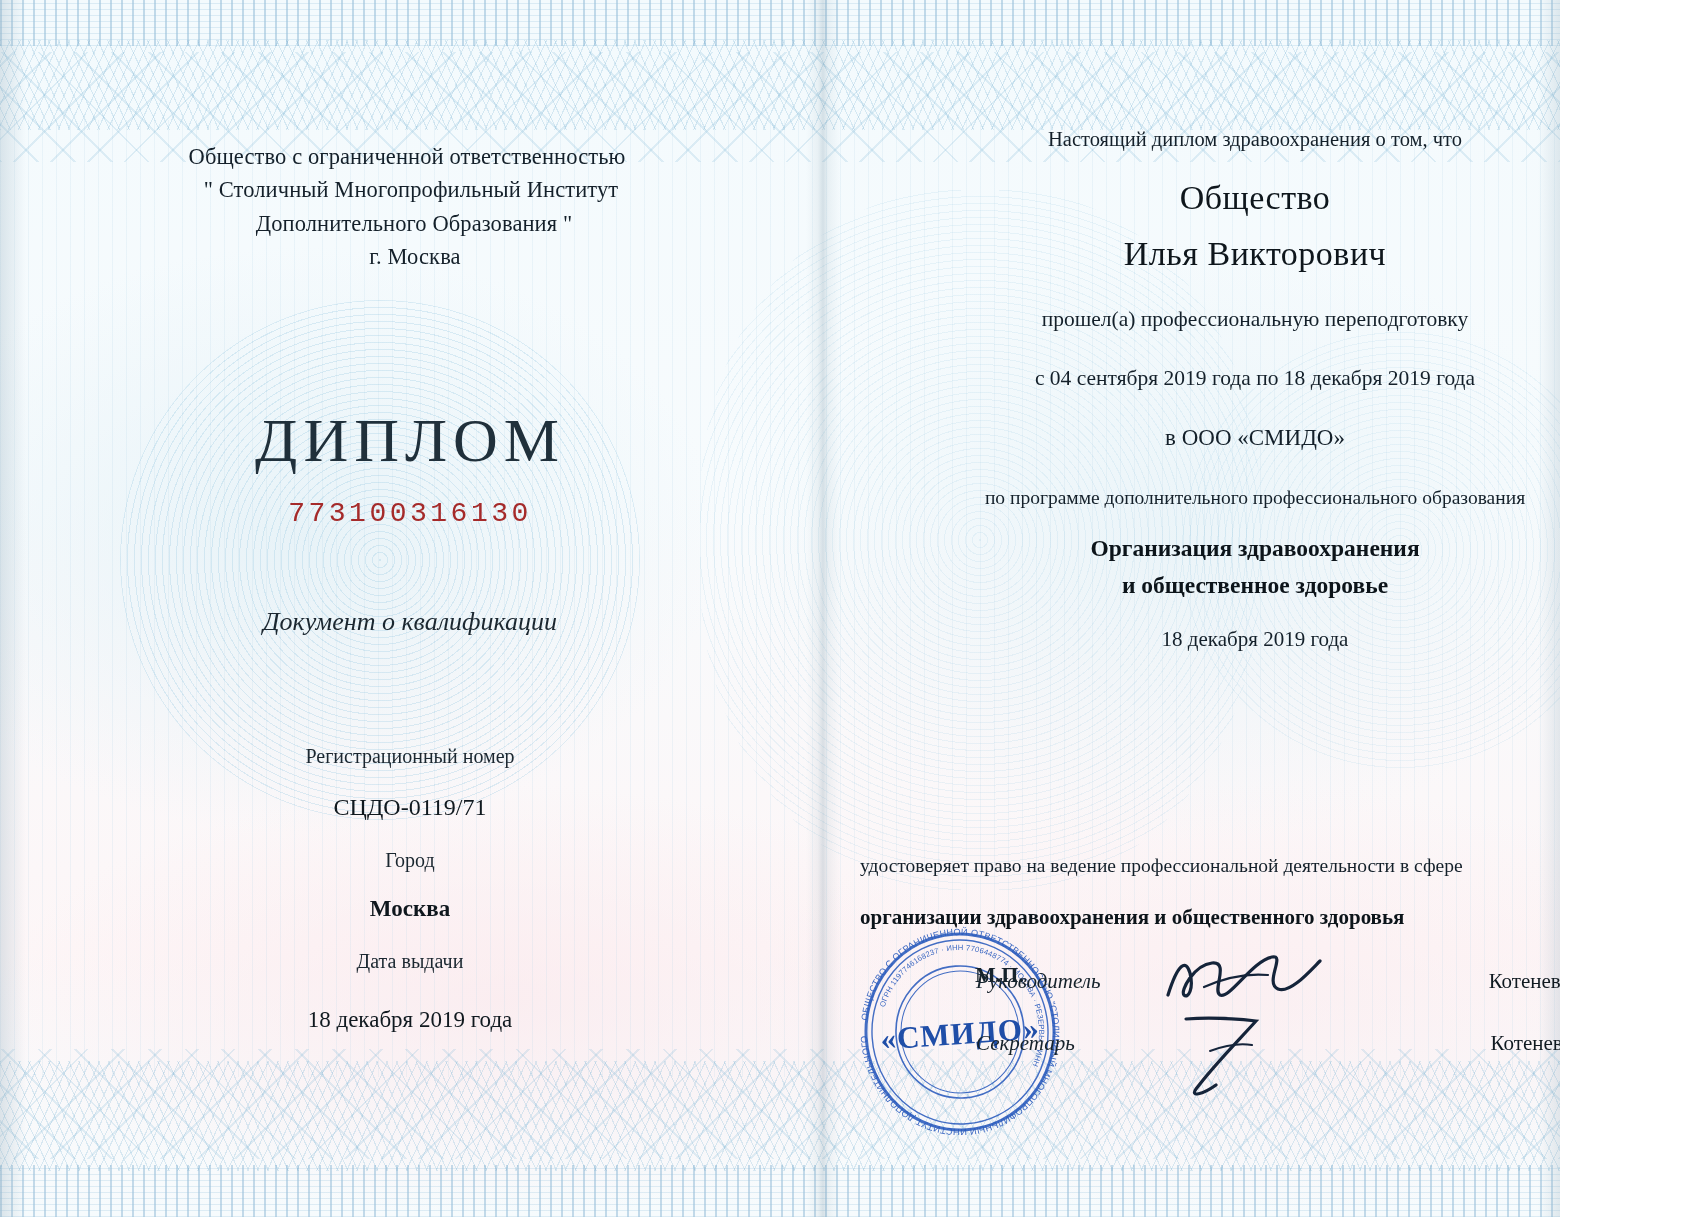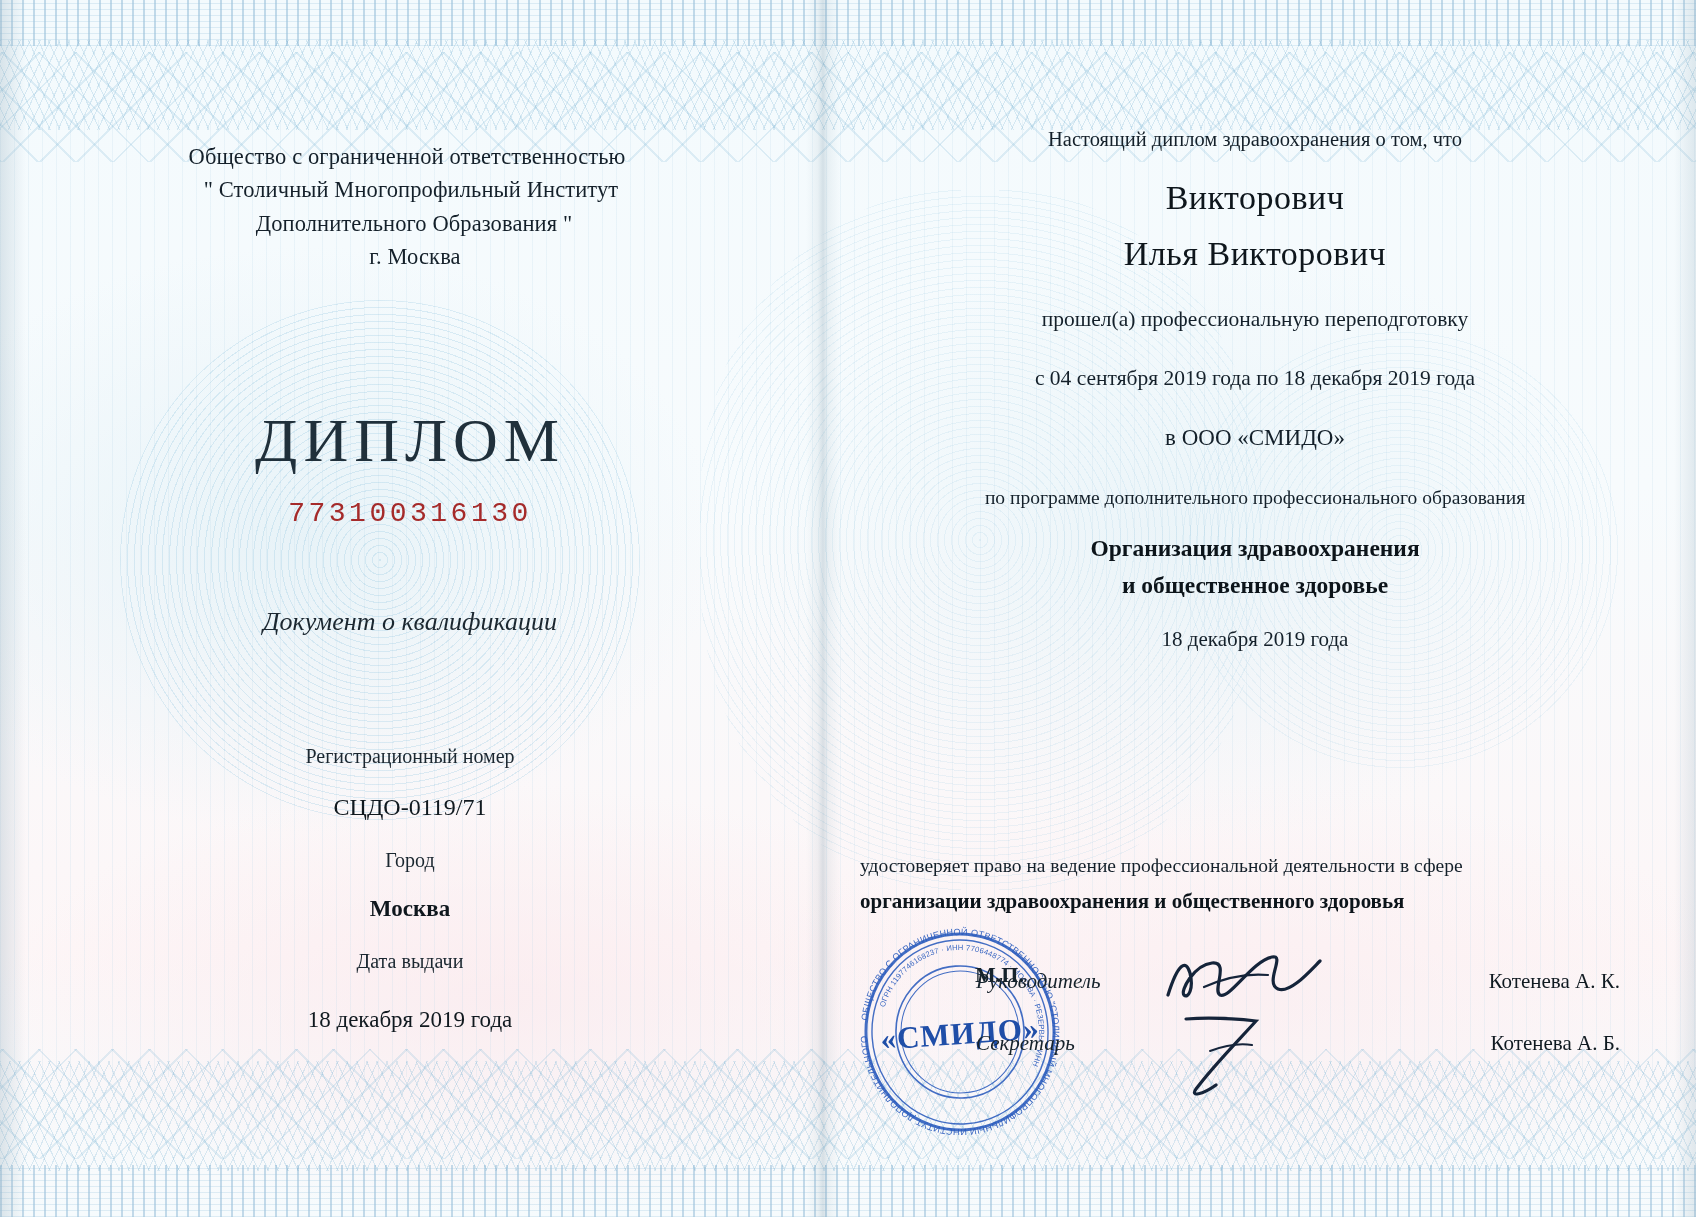--- a/index.html
+++ b/index.html
@@ -5,21 +5,21 @@
   html, body {
     margin: 0;
     padding: 0;
     background: #ffffff;
   }
   body {
     font-family: "Liberation Serif", serif;
   }
   .page {
     position: relative;
-    width: 1696px;
+    width: 1560px;
     height: 1217px;
     overflow: hidden;
     background:
       radial-gradient(ellipse 600px 420px at 300px 540px, rgba(226,240,246,0.75) 0%, rgba(226,240,246,0) 70%),
       radial-gradient(ellipse 620px 430px at 1180px 540px, rgba(226,240,246,0.6) 0%, rgba(226,240,246,0) 70%),
       radial-gradient(ellipse 700px 300px at 500px 1000px, rgba(250,232,236,0.65) 0%, rgba(250,232,236,0) 72%),
       radial-gradient(ellipse 700px 300px at 1250px 1000px, rgba(250,232,236,0.5) 0%, rgba(250,232,236,0) 72%),
       linear-gradient(180deg, #f3fafd 0%, #f7fbfd 40%, #fdf6f7 78%, #f6fbfd 100%);
   }
 
@@ -242,21 +242,21 @@
   .right-bottom {
     position: absolute;
     left: 860px;
     top: 855px;
     width: 790px;
     text-align: left;
     color: #14202a;
   }
   .rb-line1 { font-size: 19.5px; }
   .rb-line2 {
-    margin-top: 12px;
+    margin-top: 28px;
     font-size: 21px;
     font-weight: bold;
     color: #0c141a;
   }
 
   .signatures {
     position: absolute;
     left: 960px;
     top: 955px;
     width: 660px;
@@ -362,21 +362,21 @@
 
     <div class="city-label">Город</div>
     <div class="city-value">Москва</div>
 
     <div class="date-label">Дата выдачи</div>
     <div class="date-value">18 декабря 2019 года</div>
   </div>
 
   <div class="right-col">
     <div class="r-intro">Настоящий диплом здравоохранения о том, что</div>
-    <div class="r-name1">Викторович</div>
+    <div class="r-name1">Общество</div>
     <div class="r-name2">Илья Викторович</div>
     <div class="r-line">прошел(а) профессиональную переподготовку</div>
     <div class="r-line">с 04 сентября 2019 года по 18 декабря 2019 года</div>
     <div class="r-org">в ООО «СМИДО»</div>
     <div class="r-prog-label">по программе дополнительного профессионального образования</div>
     <div class="r-prog1">Организация здравоохранения</div>
     <div class="r-prog2">и общественное здоровье</div>
     <div class="r-commission-date">18 декабря 2019 года</div>
   </div>
 

